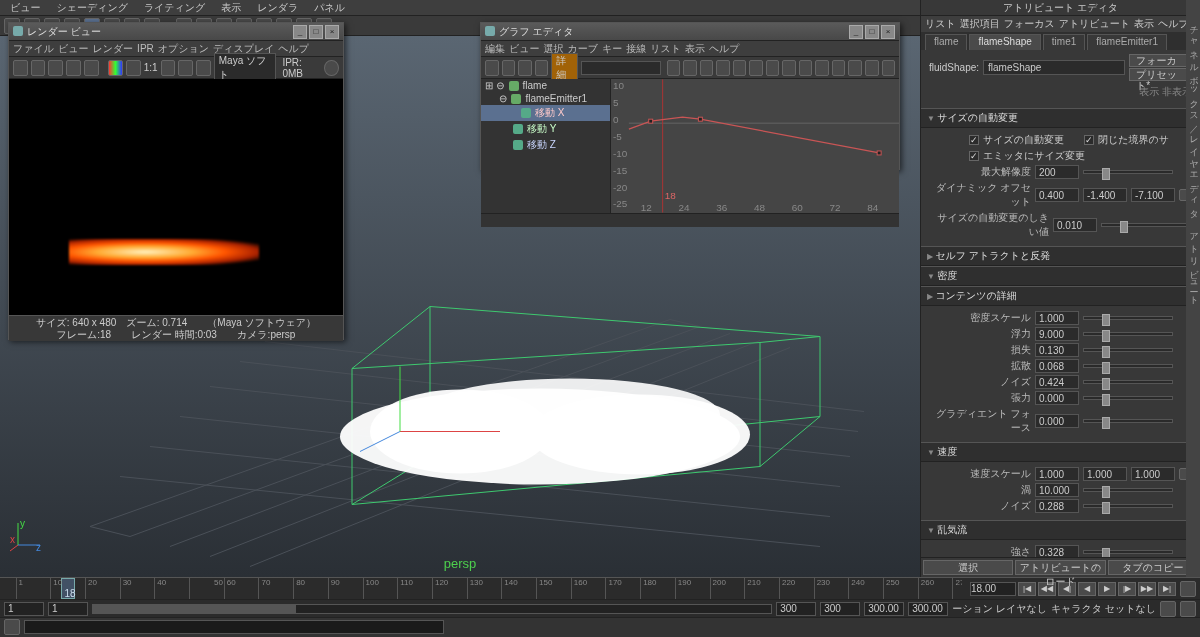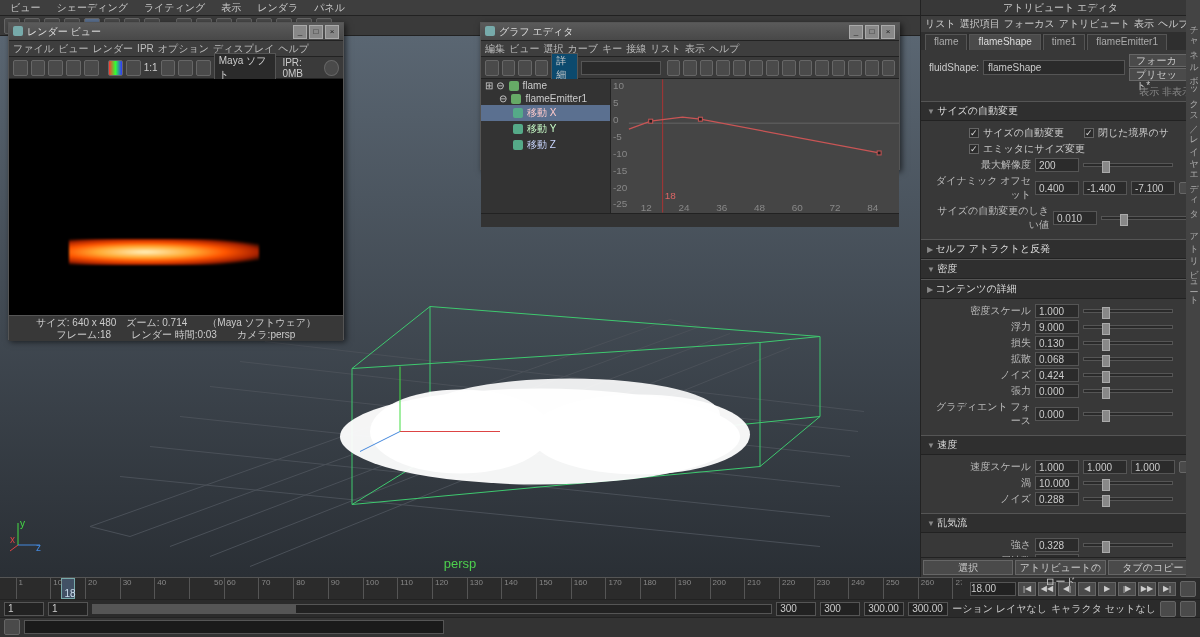--- a/index.html
+++ b/index.html
@@ -54,21 +54,21 @@
 .attr-title { height:16px; background:#383838; text-align:center; color:#ccc; border-bottom:1px solid #222; line-height:16px; position:relative; }
 .attr-title .x { position:absolute; right:2px; top:1px; width:12px; height:12px; background:#555; }
 .attr-menu { height:16px; background:#3e3e3e; display:flex; gap:4px; padding:0 4px; align-items:center; }
 .attr-tabs { height:18px; background:#2f2f2f; display:flex; gap:2px; padding:2px 4px 0; }
 .attr-tab { padding:1px 8px; background:#383838; border:1px solid #555; border-bottom:none; color:#aaa; }
 .attr-tab.act { background:#4a4a4a; color:#ddd; }
 .attr-head { padding:4px 8px; display:flex; align-items:center; gap:4px; }
 .attr-head input { flex:1; background:#2b2b2b; border:1px solid #555; color:#ccc; padding:1px 4px; height:15px; }
 .attr-head-btns { display:flex; flex-direction:column; gap:1px; }
 .attr-head-btns div { background:#4a4a4a; border:1px solid #666; padding:0 6px; height:13px; line-height:11px; }
-.attr-scroll { flex:1; overflow-y:auto; overflow-x:hidden; }
+.attr-scroll { flex:1; overflow-y:auto; overflow-x:hidden;margin-top:7px; }
 .section-hdr { background:#2f2f2f; border-top:1px solid #555; border-bottom:1px solid #222; padding:2px 6px; color:#ddd; }
 .section-hdr::before { content:"▼ "; color:#888; font-size:8px; }
 .section-hdr.closed::before { content:"▶ "; }
 .section-body { padding:3px 8px 5px; }
 .field-row { display:flex; align-items:center; gap:4px; margin:2px 0; }
 .field-row .lbl { width:102px; text-align:right; color:#bbb; }
 .field-row input[type=text] { width:44px; background:#2b2b2b; border:1px solid #555; color:#ccc; padding:0 3px; height:14px; }
 .field-row .slider { flex:1; height:4px; background:#2a2a2a; border:1px solid #555; position:relative; max-width:90px; }
 .field-row .slider::after { content:""; position:absolute; top:-3px; left:20%; width:6px; height:10px; background:#888; border:1px solid #aaa; }
 .chk-row { display:flex; align-items:center; gap:4px; margin:2px 0 2px 40px; }
@@ -239,21 +239,21 @@
     <span>接線</span>
     <span>リスト</span>
     <span>表示</span>
     <span>ヘルプ</span>
   </div>
   <div class="render-toolbar">
     <div class="tool-ico"></div>
     <div class="tool-ico"></div>
     <div class="tool-ico"></div>
     <div class="tool-ico"></div>
-    <span style="background:#0c4a6e;border:1px solid #555;padding:0 4px">詳細</span>
+    <span style="background:#a16207;border:1px solid #555;padding:0 4px">詳細</span>
     <input type="text" style="width: 80px; background: rgb(43, 43, 43); border: 1px solid rgb(85, 85, 85); height: 14px;">
     <div style="flex:1"></div>
     <div class="tool-ico"></div>
     <div class="tool-ico"></div>
     <div class="tool-ico"></div>
     <div class="tool-ico"></div>
     <div class="tool-ico"></div>
     <div class="tool-ico"></div>
     <div class="tool-ico"></div>
     <div class="tool-ico"></div>
@@ -269,21 +269,21 @@
       <div class="graph-tree-row">
           <span>⊞ ⊖</span>
           <span class="ic"></span>
           <span>flame</span>
         </div>
       <div class="graph-tree-row" style="padding-left:18px">
           <span>⊖</span>
           <span class="ic"></span>
           <span>flameEmitter1</span>
         </div>
-      <div class="graph-tree-row sel" style="padding-left:32px;color:#ffcaca">
+      <div class="graph-tree-row sel" style="padding-left:40px;color:#ffcaca">
           <span class="ic" style="background:#5a8"></span>
           <span>移動 X</span>
         </div>
       <div class="graph-tree-row" style="padding-left:32px;color:#caffca">
           <span class="ic" style="background:#5a8"></span>
           <span>移動 Y</span>
         </div>
       <div class="graph-tree-row" style="padding-left:32px;color:#cad7ff">
           <span class="ic" style="background:#5a8"></span>
           <span>移動 Z</span>

